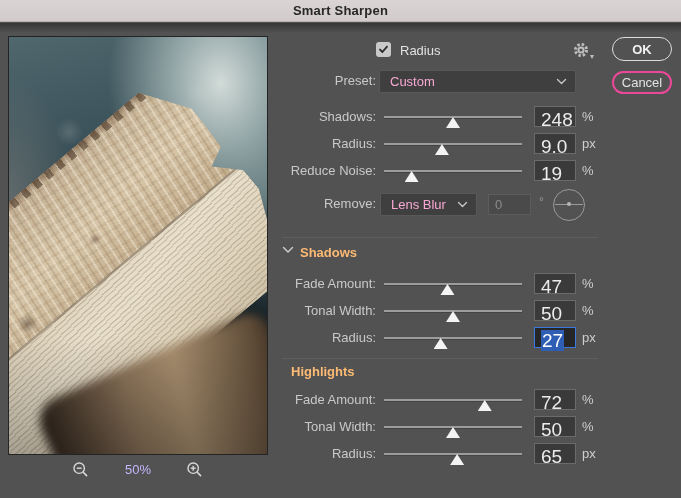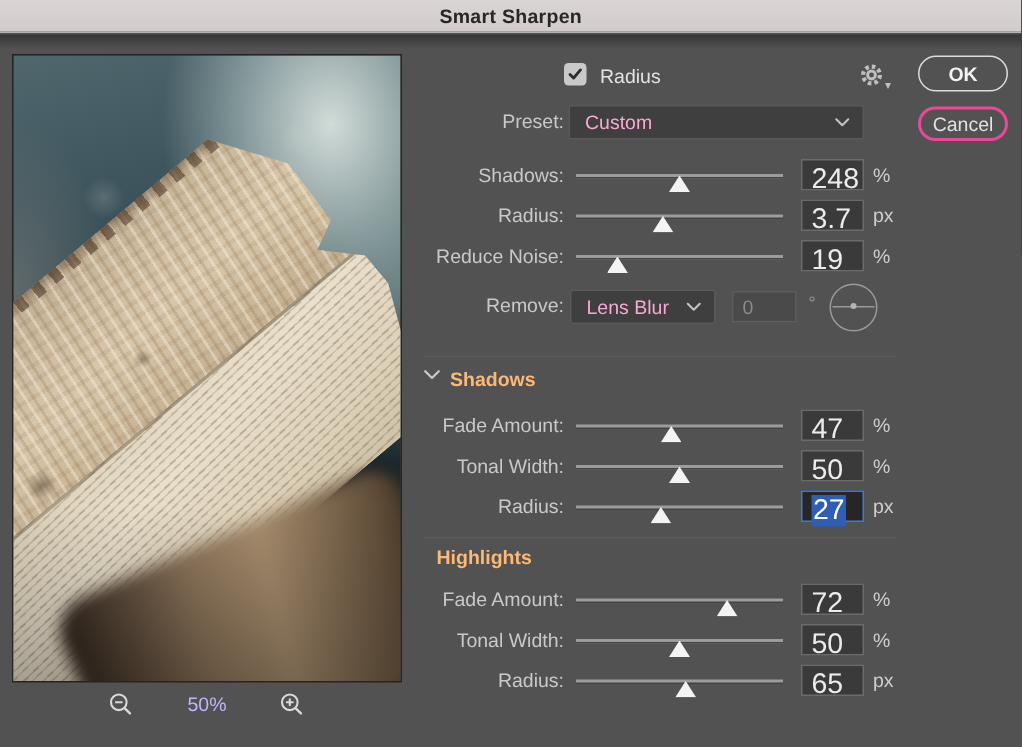--- a/index.html
+++ b/index.html
@@ -214,21 +214,21 @@
     </div>
     <div class="val"><span>248</span></div>
     <span class="unit">%</span>
   </div>
 
   <div class="row" style="top:133px">
     <span class="lbl">Radius:</span>
     <div class="track">
       <div class="thumb" style="left: calc(42% - 7px);"></div>
     </div>
-    <div class="val"><span>3.7</span></div>
+    <div class="val"><span>9.0</span></div>
     <span class="unit">px</span>
   </div>
 
   <div class="row" style="top:160px">
     <span class="lbl">Reduce Noise:</span>
     <div class="track">
       <div class="thumb" style="left: calc(20% - 7px);"></div>
     </div>
     <div class="val"><span>19</span></div>
     <span class="unit">%</span>

